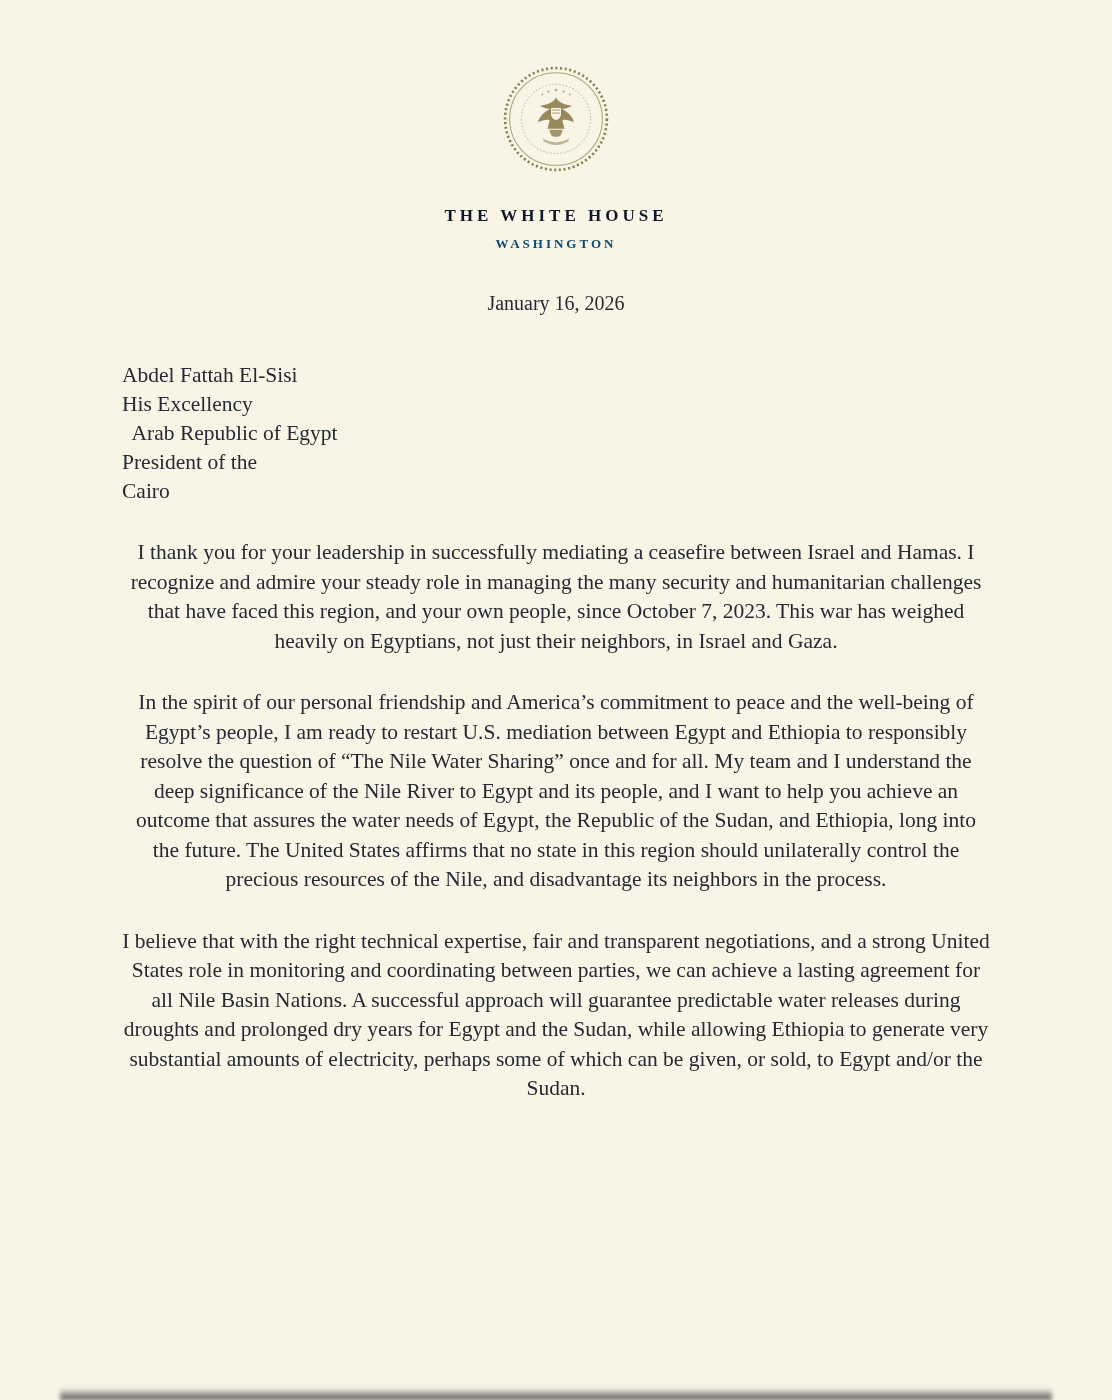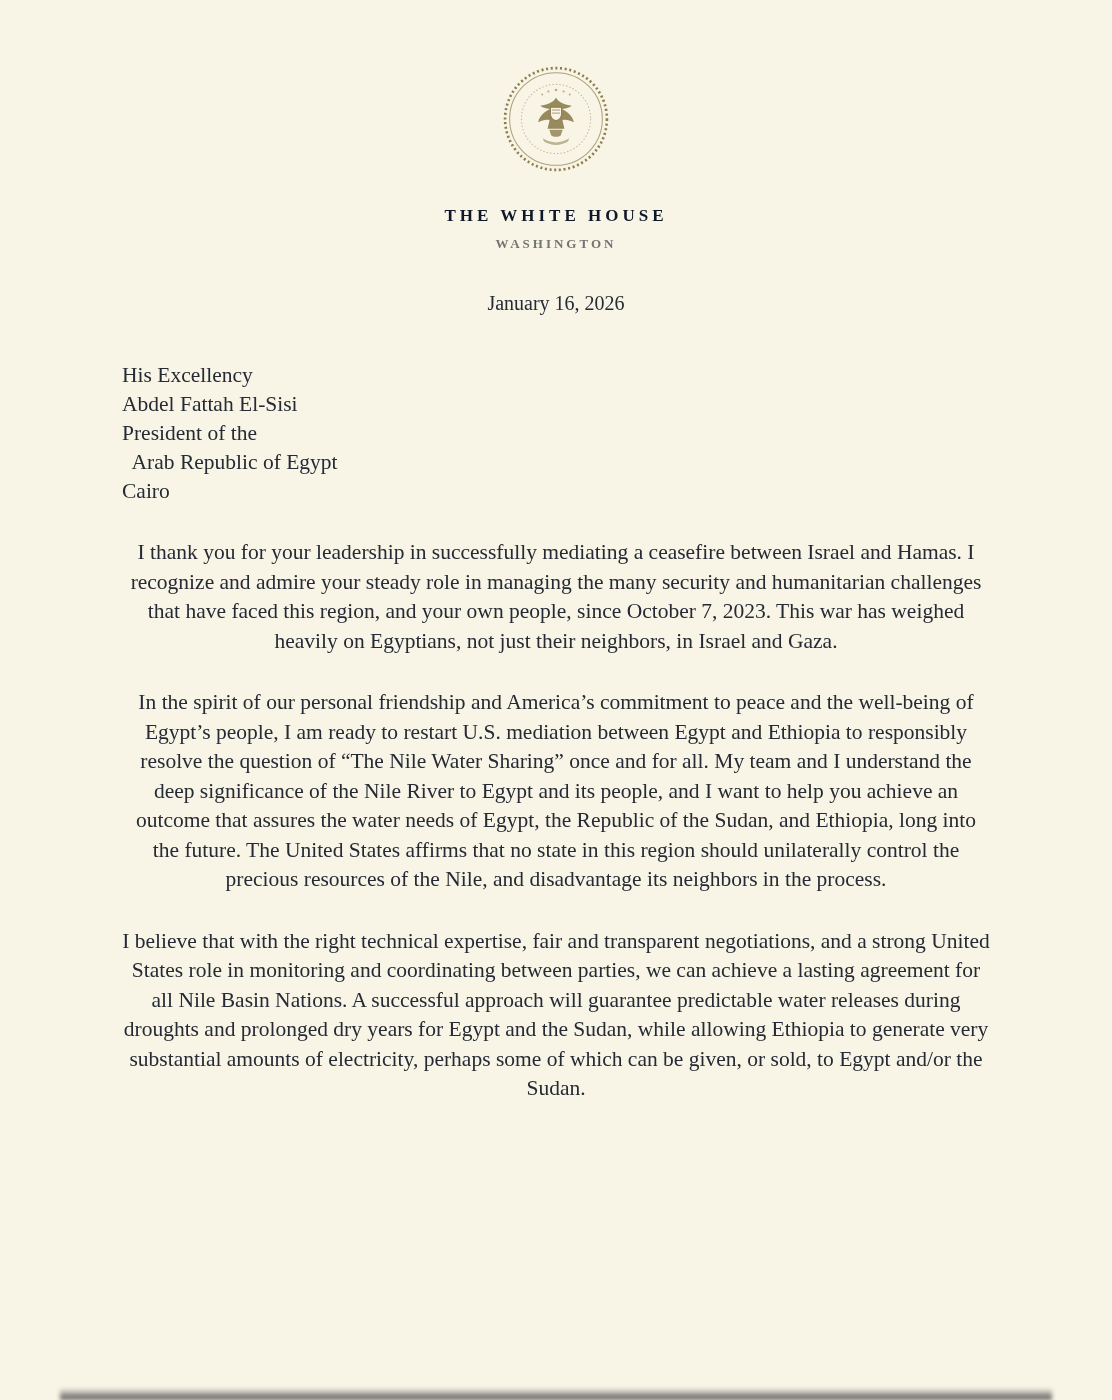--- a/index.html
+++ b/index.html
@@ -35,21 +35,21 @@
     font-size:17px;
     font-weight:bold;
     letter-spacing:4px;
     color:#0f172a;
   }
   .wh-sub{
     margin-top:10px;
     font-size:13px;
     font-weight:bold;
     letter-spacing:3px;
-    color:#737373;
+    color:#0c4a6e;
   }
   .date-line{
     margin-top:40px;
     text-align:center;
     font-size:20px;
   }
   .body-col{
     padding:0 122px;
   }
   .recipient{
@@ -112,24 +112,24 @@
     </span>
     <div class="wh-title">THE WHITE HOUSE</div>
     <div class="wh-sub">WASHINGTON</div>
   </div>
 
   <div class="date-line">January 16, 2026</div>
 
   <div class="body-col">
 
     <div class="recipient">
+      <div class="line">Abdel Fattah El-Sisi</div>
       <div class="line">His Excellency</div>
-      <div class="line">Abdel Fattah El-Sisi</div>
+      <div class="line">  Arab Republic of Egypt</div>
       <div class="line">President of the</div>
-      <div class="line">  Arab Republic of Egypt</div>
       <div class="line">Cairo</div>
     </div>
 
 
     <div class="para">I thank you for your leadership in successfully mediating a ceasefire between Israel and Hamas. I recognize and admire your steady role in managing the many security and humanitarian challenges that have faced this region, and your own people, since October 7, 2023. This war has weighed heavily on Egyptians, not just their neighbors, in Israel and Gaza.</div>
     <div class="para">In the spirit of our personal friendship and America’s commitment to peace and the well-being of Egypt’s people, I am ready to restart U.S. mediation between Egypt and Ethiopia to responsibly resolve the question of “The Nile Water Sharing” once and for all. My team and I understand the deep significance of the Nile River to Egypt and its people, and I want to help you achieve an outcome that assures the water needs of Egypt, the Republic of the Sudan, and Ethiopia, long into the future. The United States affirms that no state in this region should unilaterally control the precious resources of the Nile, and disadvantage its neighbors in the process.</div>
     <div class="para">I believe that with the right technical expertise, fair and transparent negotiations, and a strong United States role in monitoring and coordinating between parties, we can achieve a lasting agreement for all Nile Basin Nations. A successful approach will guarantee predictable water releases during droughts and prolonged dry years for Egypt and the Sudan, while allowing Ethiopia to generate very substantial amounts of electricity, perhaps some of which can be given, or sold, to Egypt and/or the Sudan.</div>
 
   </div>
 

